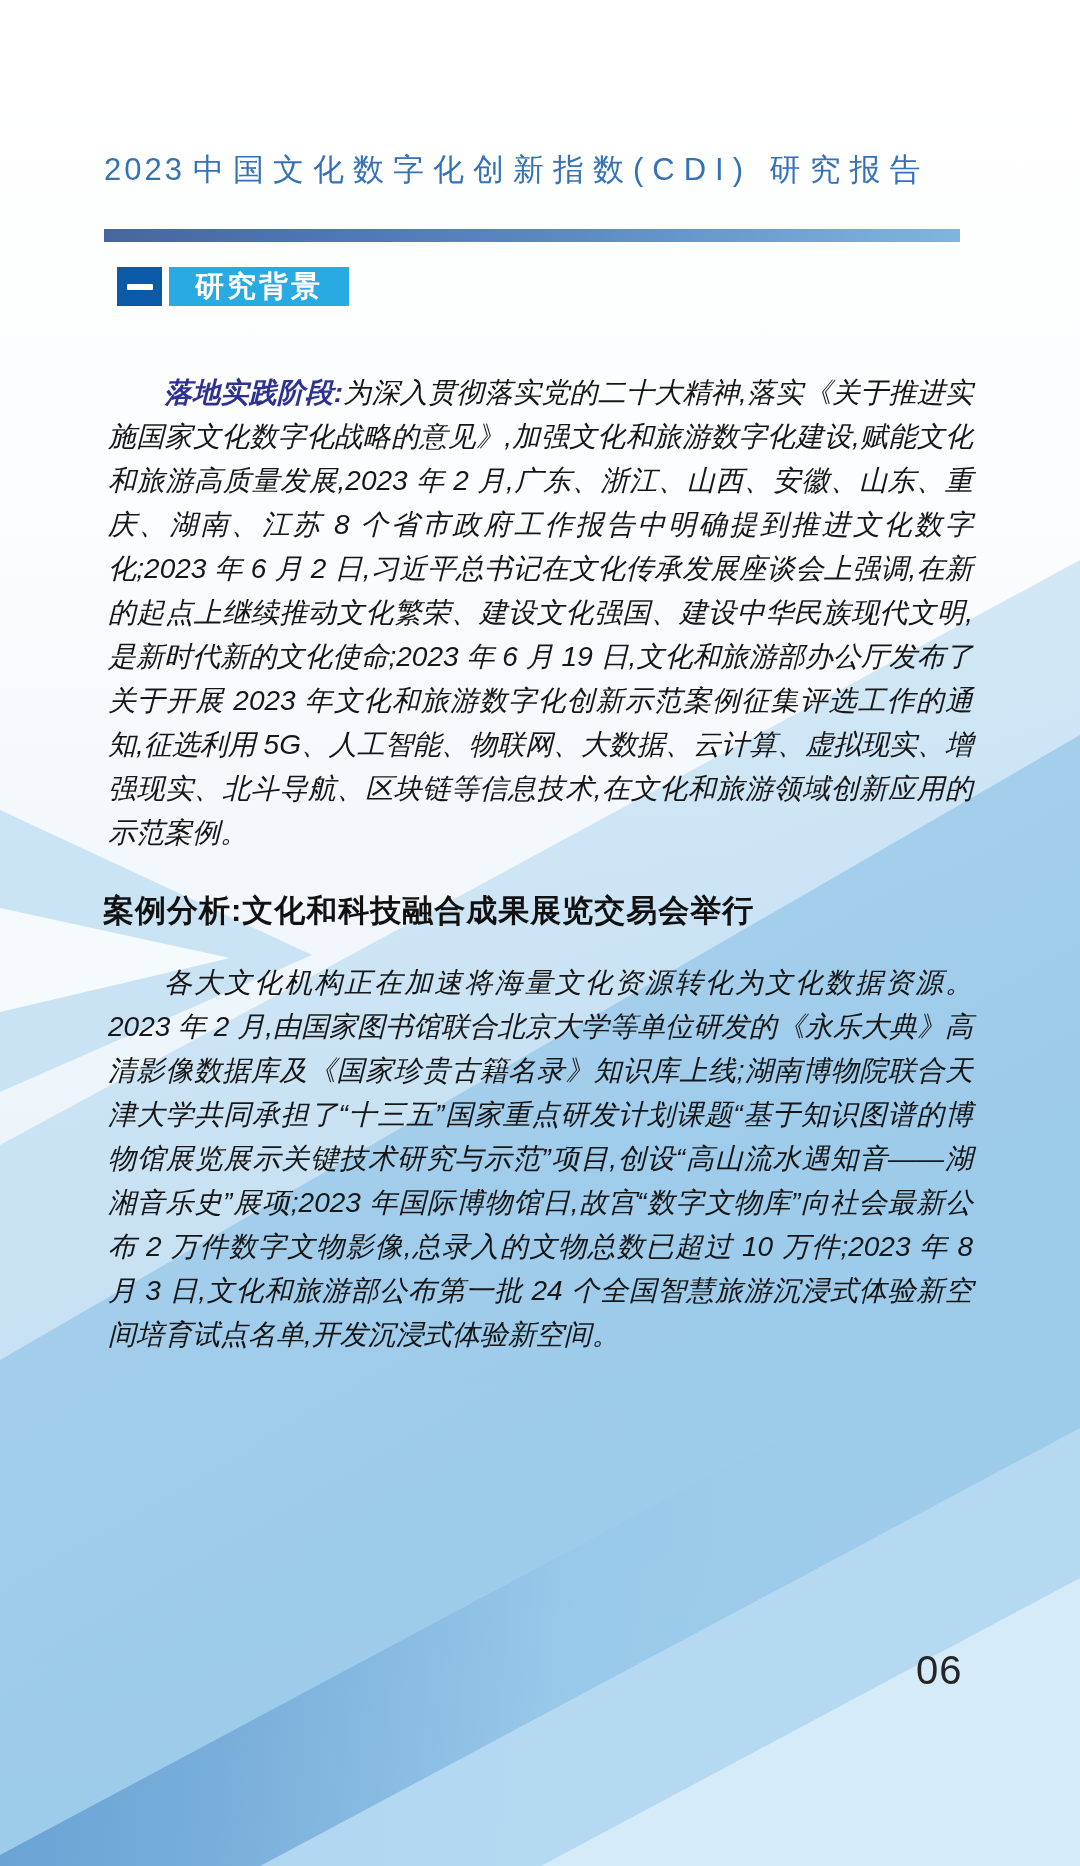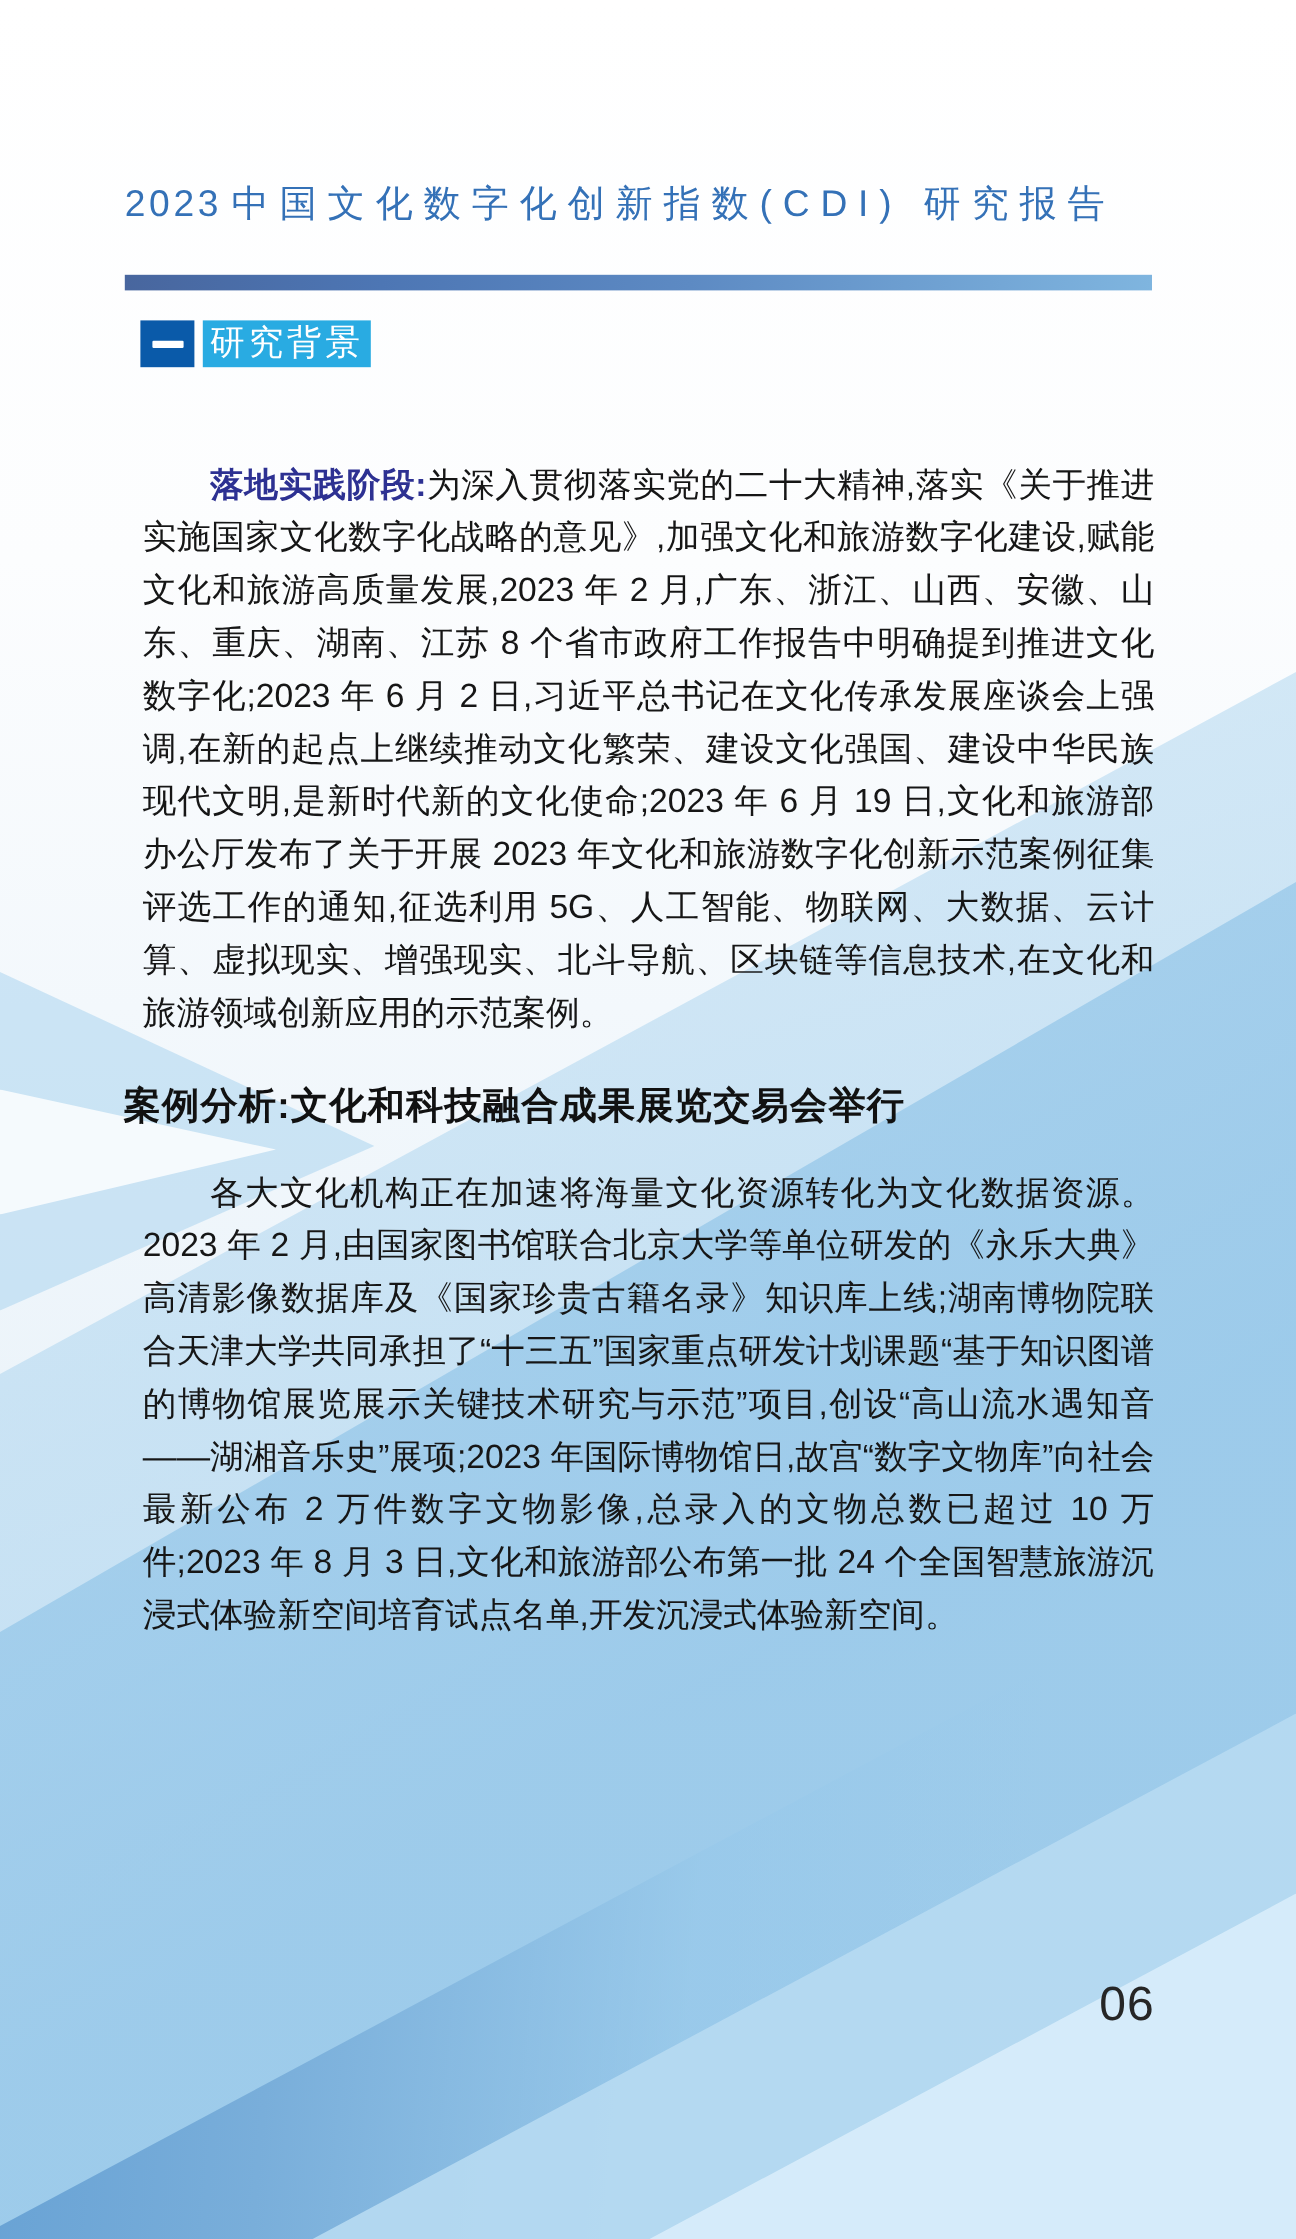--- a/index.html
+++ b/index.html
@@ -70,30 +70,30 @@
   
   .section-badge{position:absolute;left:117px;top:267px;display:flex;align-items:stretch;}
   .badge-num{
     width:45px;height:39px;background:#0a5aa9;
     display:flex;align-items:center;justify-content:center;
   }
   .badge-num .dash{display:block;width:26px;height:6px;background:#ffffff;border-radius:1px;}
   .badge-label{
     margin-left:7px;height:39px;line-height:39px;
     background:#29abe2;color:#ffffff;
-    font-size:29px;font-weight:normal;letter-spacing:3px;
-    padding:0 6px;
+    font-size:29px;font-weight:bold;letter-spacing:3px;
+    padding:0 26px;
     text-align:center;
   }
   
   .content{
     position:absolute;left:103px;top:366px;width:875px;
     color:#161616;font-size:28px;line-height:44px;text-align:justify;
   }
-  .content p{margin:16px;text-indent:2em;}
+  .content p{margin:5px;text-indent:2em;font-style:italic;}
   .content .lead{color:#2d3192;font-weight:bold;}
   .content h2{
     font-size:31px;line-height:40px;color:#111111;
     font-weight:bold;letter-spacing:1px;
     margin:36px 0 30px 0;text-indent:0;
   }
   .page-number{
     position:absolute;left:916px;top:1648px;
     font-size:40px;font-weight:500;color:#262626;letter-spacing:1px;
   }

